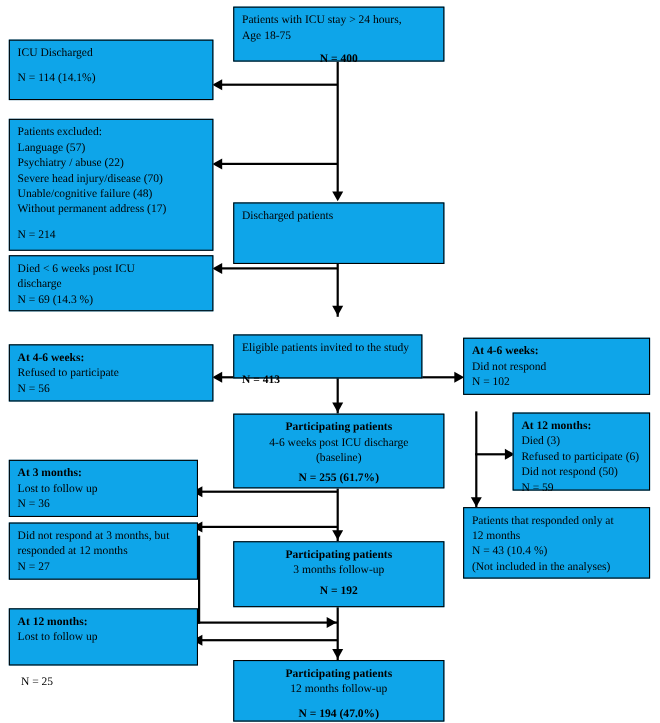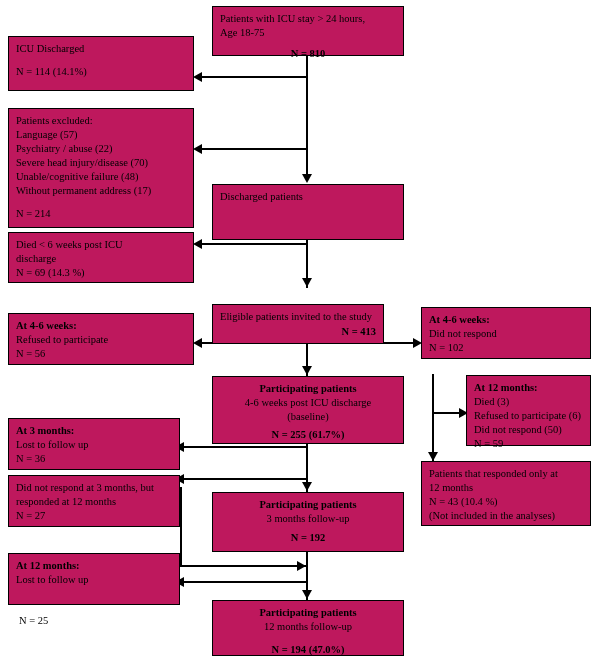--- a/index.html
+++ b/index.html
@@ -12,21 +12,21 @@
     width: 600px;
     height: 657px;
     background: #ffffff;
     font-family: "Liberation Serif", "DejaVu Serif", serif;
     overflow: hidden;
   }
   .box {
     position: absolute;
     box-sizing: border-box;
     border: 1px solid #000000;
-    background: #be185d;
+    background: #0ea5e9;
     font-size: 10.5px;
     line-height: 1.33;
     color: #000000;
     padding: 5px 7px;
     z-index: 5;
   }
   .box .ln { display: block; white-space: nowrap; }
   .box .b  { font-weight: bold; }
   .box.center { text-align: center; }
   .box.center .ln { white-space: nowrap; }
@@ -115,21 +115,21 @@
   <div class="vline" style="left:180px; top:487px; height:80px;"></div>
   <div class="hline" style="left:180px; top:565px; width:127px;"></div>
   <div class="arrow right" style="left:297px; top:561px;"></div>
 
   <div class="hline" style="left:183px; top:581px; width:124px;"></div>
   <div class="arrow left" style="left:175px; top:577px;"></div>
 
   <div class="box" style="left:212px; top:6px; width:192px; height:50px;">
     <span class="ln">Patients with ICU stay &gt; 24 hours,</span>
     <span class="ln">Age 18-75</span>
-    <span class="ln b" style="text-align:center; display:block; margin-top:7px;">N = 810</span>
+    <span class="ln b" style="text-align:center; display:block; margin-top:7px;">N = 400</span>
   </div>
 
   <div class="box" style="left:8px; top:36px; width:186px; height:55px;">
     <span class="ln">ICU Discharged</span>
     <span class="spacer"></span>
     <span class="ln">N = 114 (14.1%)</span>
   </div>
 
   <div class="box" style="left:8px; top:108px; width:186px; height:120px;">
     <span class="ln">Patients excluded:</span>
@@ -147,21 +147,21 @@
     <span class="ln">discharge</span>
     <span class="ln">N = 69 (14.3 %)</span>
   </div>
 
   <div class="box" style="left:212px; top:184px; width:192px; height:56px;">
     <span class="ln">Discharged patients</span>
   </div>
 
   <div class="box" style="left:212px; top:304px; width:172px; height:40px;">
     <span class="ln">Eligible patients invited to the study</span>
-    <span class="ln b" style="text-align:right; display:block; margin-top:1px;">N = 413</span>
+    <span class="ln b" style="text-align:left; display:block; margin-top:15px;">N = 413</span>
   </div>
 
   <div class="box" style="left:8px; top:313px; width:186px; height:52px;">
     <span class="ln b">At 4-6 weeks:</span>
     <span class="ln">Refused to participate</span>
     <span class="ln">N = 56</span>
   </div>
 
   <div class="box" style="left:421px; top:307px; width:170px; height:52px;">
     <span class="ln b">At 4-6 weeks:</span>

